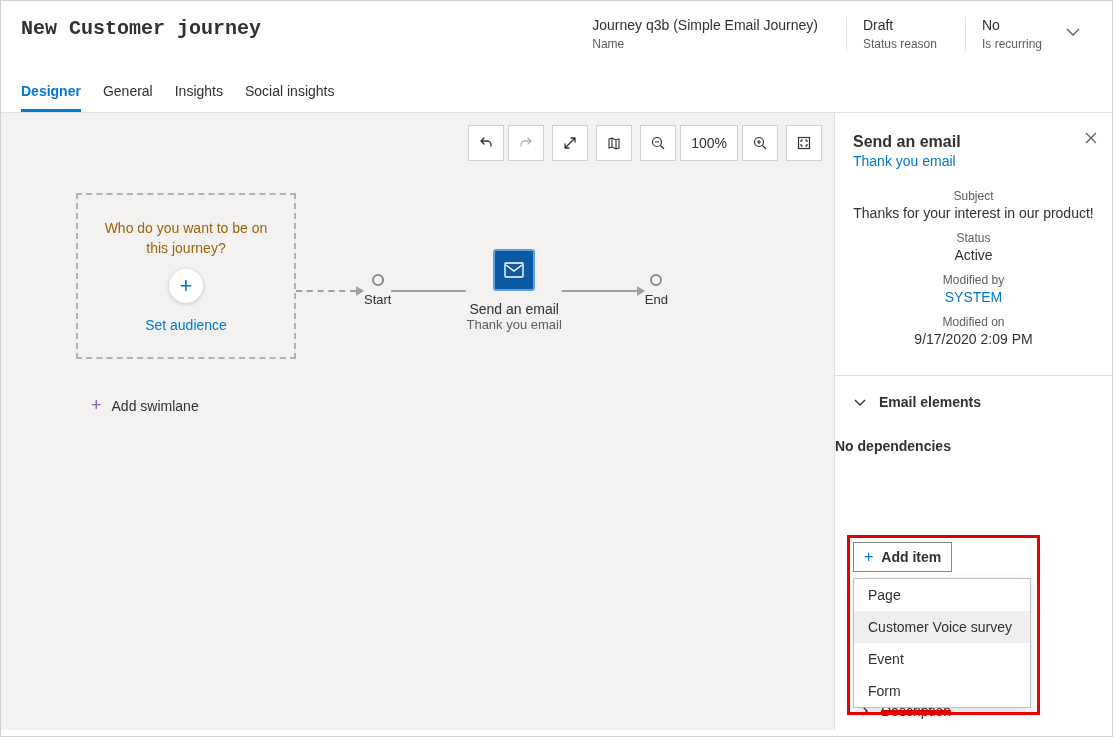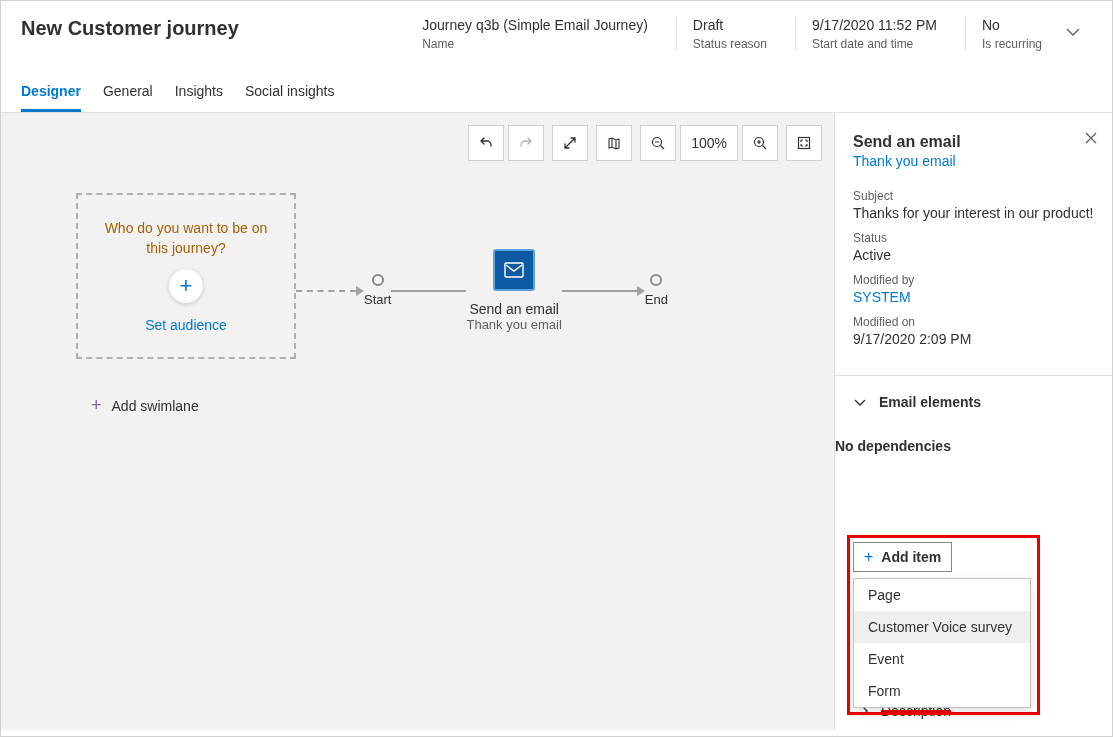--- a/index.html
+++ b/index.html
@@ -1,20 +1,20 @@
 <!DOCTYPE html>
 <html><head>
   <meta charset="utf-8">
   <style>
     * { margin: 0; padding: 0; box-sizing: border-box; font-family: "Segoe UI", Arial, sans-serif; }
     body { width: 1113px; height: 737px; background: #fff; overflow: hidden; border: 1px solid #d0d0d0; position: relative; }
 
     
     .header { display: flex; align-items: flex-start; padding: 16px 24px 8px 20px; }
-    .page-title { font-size: 20px; font-weight: 600; color: #323130; flex: 1; }
+    .page-title { font-size: 20px; font-weight: 600; color: #323130; flex: 1; font-family: Liberation Mono, monospace; }
     .meta-group { display: flex; gap: 12px; }
     .meta-item { padding: 0 16px; border-left: 1px solid #e0e0e0; display:flex; flex-direction:column; gap:4px; }
     .meta-item:first-child { border-left: none; }
     .meta-value { font-size: 14px; color: #323130; white-space:nowrap; }
     .meta-label { font-size: 12px; color: #605e5c; white-space:nowrap; }
     .chevron-box { display:flex; align-items:center; padding: 6px 6px 0 6px; cursor:pointer; }
 
     
     .tabs { display: flex; gap: 22px; padding: 18px 0 0 20px; border-bottom: 1px solid #e0e0e0; }
     .tab { font-size: 14px; color: #323130; padding: 6px 0 10px 0; cursor: pointer; border-bottom: 3px solid transparent; }
@@ -50,21 +50,21 @@
     .email-title { font-size: 14px; color:#323130; margin-top:10px; white-space:nowrap; }
     .email-sub { font-size: 13px; color:#605e5c; white-space:nowrap; }
     .add-swimlane { position: absolute; left: 90px; top: 282px; display: flex; align-items: center; gap: 10px; font-size: 14px; color: #323130; cursor: pointer; }
     .plus-thin { color: #8862b0; font-size: 18px; font-weight:300; }
 
     
     .sp-header { padding: 20px 18px 10px 18px; position:relative; }
     .sp-title { font-size: 16px; font-weight: 600; color: #323130; }
     .sp-link { font-size: 14px; color: #0078d4; cursor:pointer; margin-top:2px; display:block; }
     .sp-close { position:absolute; top:18px; right:14px; cursor:pointer; color:#605e5c; }
-    .sp-body { padding: 0 18px; }
+    .sp-body { padding: 0 18px; text-align: center; }
     .sp-field-label { font-size: 12px; color: #605e5c; margin-top: 10px; }
     .sp-field-value { font-size: 14px; color: #323130; margin-top: 2px; margin-bottom: 6px; }
     .sp-field-value.link { color: #0078d4; cursor:pointer; }
     .sp-divider { border-top: 1px solid #e1dfdd; margin: 22px 0 0 0; width:100%; }
     .sp-section { padding: 18px 18px 0 18px; display:flex; align-items:flex-end; gap:12px; }
     .sp-section-title { font-size: 14px; font-weight: 600; color: #323130; }
     .no-deps { text-align:left; font-size:14px; color:#323130; margin: 28px 0 14px 0; font-weight: bold; }
 
     
     .highlight-box { position: absolute; left: 846px; top: 534px; width: 193px; height: 180px; border: 3px solid #e60000; z-index: 50; pointer-events:none; }
@@ -85,24 +85,20 @@
 <div class="header">
   <div class="page-title">New Customer journey</div>
   <div class="meta-group">
     <div class="meta-item">
       <div class="meta-value">Journey q3b (Simple Email Journey)</div>
       <div class="meta-label">Name</div>
     </div>
     <div class="meta-item">
       <div class="meta-value">Draft</div>
       <div class="meta-label">Status reason</div>
-    </div>
-    <div class="meta-item">
-      <div class="meta-value">9/17/2020 11:52 PM</div>
-      <div class="meta-label">Start date and time</div>
     </div>
     <div class="meta-item">
       <div class="meta-value">No</div>
       <div class="meta-label">Is recurring</div>
     </div>
   </div>
   <div class="chevron-box">
     <svg width="18" height="18" viewBox="0 0 18 18">
         <path d="M3 6l6 6 6-6" stroke="#605e5c" stroke-width="1.4" fill="none"></path>
       </svg>

